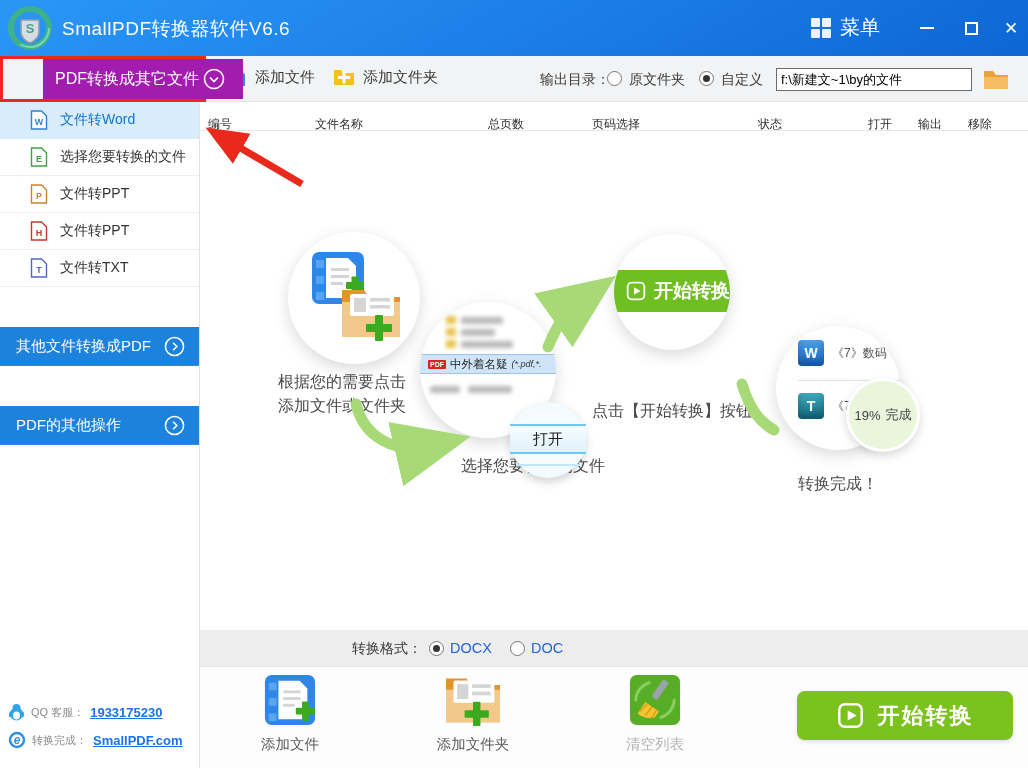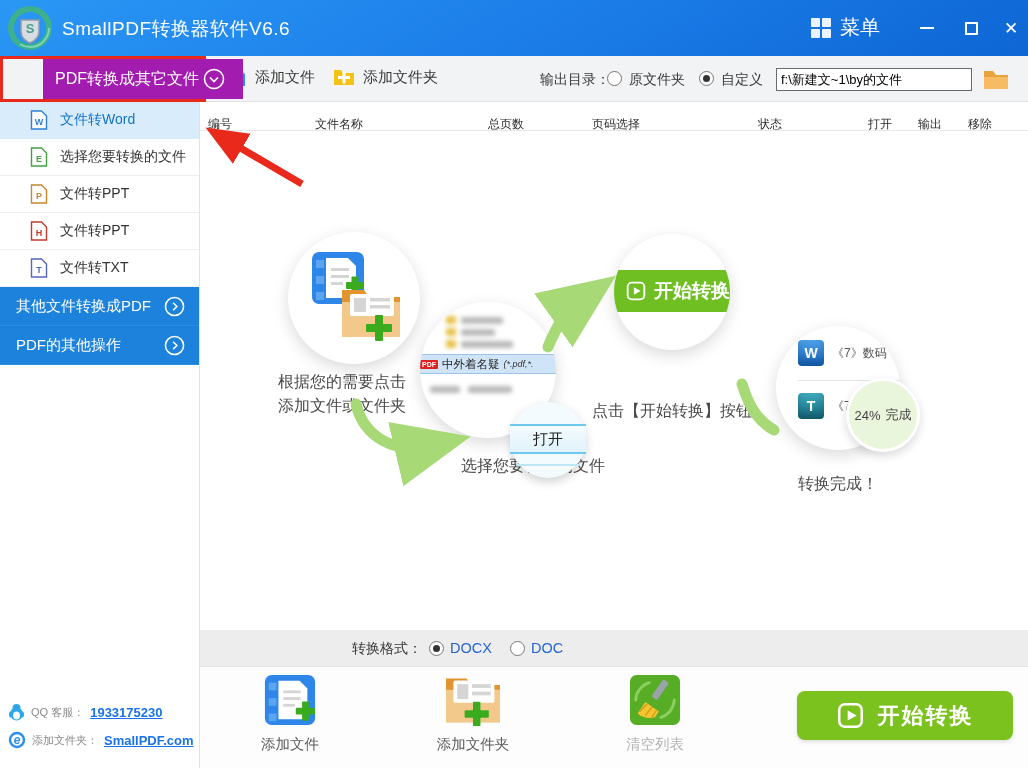--- a/index.html
+++ b/index.html
@@ -34,21 +34,21 @@
 
   
   .side-header-wrap { position:absolute; left:0; top:56px; width:206px; height:46px; border:3px solid #e8291c; z-index:30; }
   .side-header { width:100%; height:100%; background:#a21caf; display:flex; align-items:center; padding:0 12px; gap:4px; cursor:pointer;margin-left:40px; }
   .side-header span { color:#fff; font-size:16px; }
 
   
   .sidebar { position:absolute; left:0; top:102px; width:200px; height:666px; background:#fff; border-right:1px solid #e2e2e2; }
   .side-item { height:37px; display:flex; align-items:center; gap:12px; padding-left:30px; border-bottom:1px solid #eeeeee; font-size:14px; color:#333; cursor:pointer; }
   .side-item.active { background:#d9ecfb; color:#1273c8; border-bottom:1px solid #d9ecfb; }
-  .side-section { height:39px; background:#1c82dc; color:#fff; display:flex; align-items:center; justify-content:space-between; padding:0 14px 0 16px; font-size:15px; cursor:pointer; border-bottom:1px solid #2b8ce2; }
+  .side-section { height:39px; background:#1c82dc; color:#fff; display:flex; align-items:center; justify-content:space-between; padding:0 14px 0 16px; font-size:15px; cursor:pointer; border-bottom:1px solid #2b8ce2;margin-top:40px; }
   .contact { position:absolute; left:0; bottom:14px; width:200px; }
   .contact-row { display:flex; align-items:center; gap:6px; padding:5px 0 5px 8px; }
   .contact-label { font-size:11px; color:#8a8a8a;text-align:right; }
   .contact-link { font-size:13px; color:#1a73e8; text-decoration:underline; cursor:pointer;font-weight:bold; }
 
   
   .main { position:absolute; left:200px; top:102px; width:828px; height:528px; background:#fff; }
   .thead { position:relative; height:29px; border-bottom:1px solid #e8e8e8; }
   .th { position:absolute; top:8px; line-height:29px; font-size:12px; color:#2e2e2e; }
 
@@ -64,21 +64,21 @@
   .cap3 { left:352px; top:250px; width:240px;margin-top:47px; }
   .cap4 { left:578px; top:370px; width:120px; }
 
   .c1 .ic-a { position:absolute; left:22px; top:18px; }
   .c1 .ic-b { position:absolute; left:52px; top:52px; }
 
   .dlg-blur { filter:blur(2px); }
   .dlg-row { display:flex; align-items:center; gap:5px; margin:4px 0 0 26px; }
   .dlg-folder { width:10px; height:8px; background:#e8c34a; border-radius:1px; }
   .dlg-bar { height:7px; background:#b9b9b9; border-radius:2px; }
-  .dlg-sel { position:absolute; left:0; top:52px; width:136px; height:20px; background:#cfe4f7; border-top:1px solid #9ec3e8; border-bottom:1px solid #9ec3e8; display:flex; align-items:center; gap:4px; }
+  .dlg-sel { position:absolute; left:0; top:52px; width:136px; height:20px; background:#cfe4f7; border-top:1px solid #9ec3e8; border-bottom:1px solid #9ec3e8; display:flex; align-items:center; gap:4px; padding-left:8px; }
   .pdf-badge { background:#d22; color:#fff; font-size:7px; font-weight:bold; padding:1px 2px; border-radius:1px; }
   .dlg-sel b { font-size:11.5px; color:#222; font-weight:normal; white-space:nowrap; }
   .dlg-sel i { font-size:9px; color:#333; white-space:nowrap; }
   .dlg-bot { position:absolute; left:10px; top:84px; display:flex; gap:8px; }
   .open-circle { position:absolute; left:646px; top:276px; width:76px; height:76px; border-radius:50%; background:#f4fbff; box-shadow:0 4px 10px rgba(0,0,0,.18); z-index:5; }
   .open-band { position:absolute; left:0; top:22px; width:76px; height:30px; background:linear-gradient(180deg,#f5fcff,#dff2fb); border-top:2px solid #6fc9ec; border-bottom:2px solid #6fc9ec; display:flex; align-items:center; justify-content:center; font-size:15px; color:#222; }
   .open-line { position:absolute; left:6px; top:62px; width:64px; height:2px; background:#bfe6f5; }
 
   .c3-band { position:absolute; left:0; top:36px; width:116px; height:42px; background:#6fbf23; display:flex; align-items:center; gap:8px; padding-left:12px; }
   .c3-band span { color:#fff; font-size:19px; font-weight:bold; white-space:nowrap; }
@@ -243,21 +243,21 @@
           <ellipse cx="14.4" cy="11.5" rx="1.6" ry="3" fill="#2ca6e8"></ellipse>
         </svg>
         <span class="contact-label">QQ 客服：</span>
         <span class="contact-link">1933175230</span>
       </div>
       <div class="contact-row">
         <svg width="18" height="18" viewBox="0 0 18 18">
           <circle cx="9" cy="9" r="7" fill="none" stroke="#2c8fe8" stroke-width="2.4"></circle>
           <text x="9" y="13" font-size="12" font-weight="bold" fill="#2c8fe8" text-anchor="middle" font-style="italic">e</text>
         </svg>
-        <span class="contact-label">添加文件夹：</span>
+        <span class="contact-label">转换完成：</span>
         <span class="contact-link">SmallPDF.com</span>
       </div>
     </div>
   </div>
 
   <div class="main">
     <div class="thead">
       <span class="th" style="left:8px">编号</span>
       <span class="th" style="left:115px">文件名称</span>
       <span class="th" style="left:288px">总页数</span>
@@ -345,21 +345,21 @@
       <div class="c4-row">
         <div class="ftype w">W</div>
         <em>《7》数码</em>
       </div>
       <div class="c4-row">
         <div class="ftype t">T</div>
         <em>《7》</em>
       </div>
     </div>
     <div class="done-circle">
-      <span>24%</span>
+      <span>19%</span>
       <span>完成</span>
     </div>
     <div class="cap cap4">转换完成！</div>
   </div>
 
   <div class="format-bar">
     <span class="fmt-label">转换格式：</span>
     <div class="radio fmt-radio fr1 checked"></div>
     <span class="fmt-opt fr1l">DOCX</span>
     <div class="radio fmt-radio fr2"></div>

